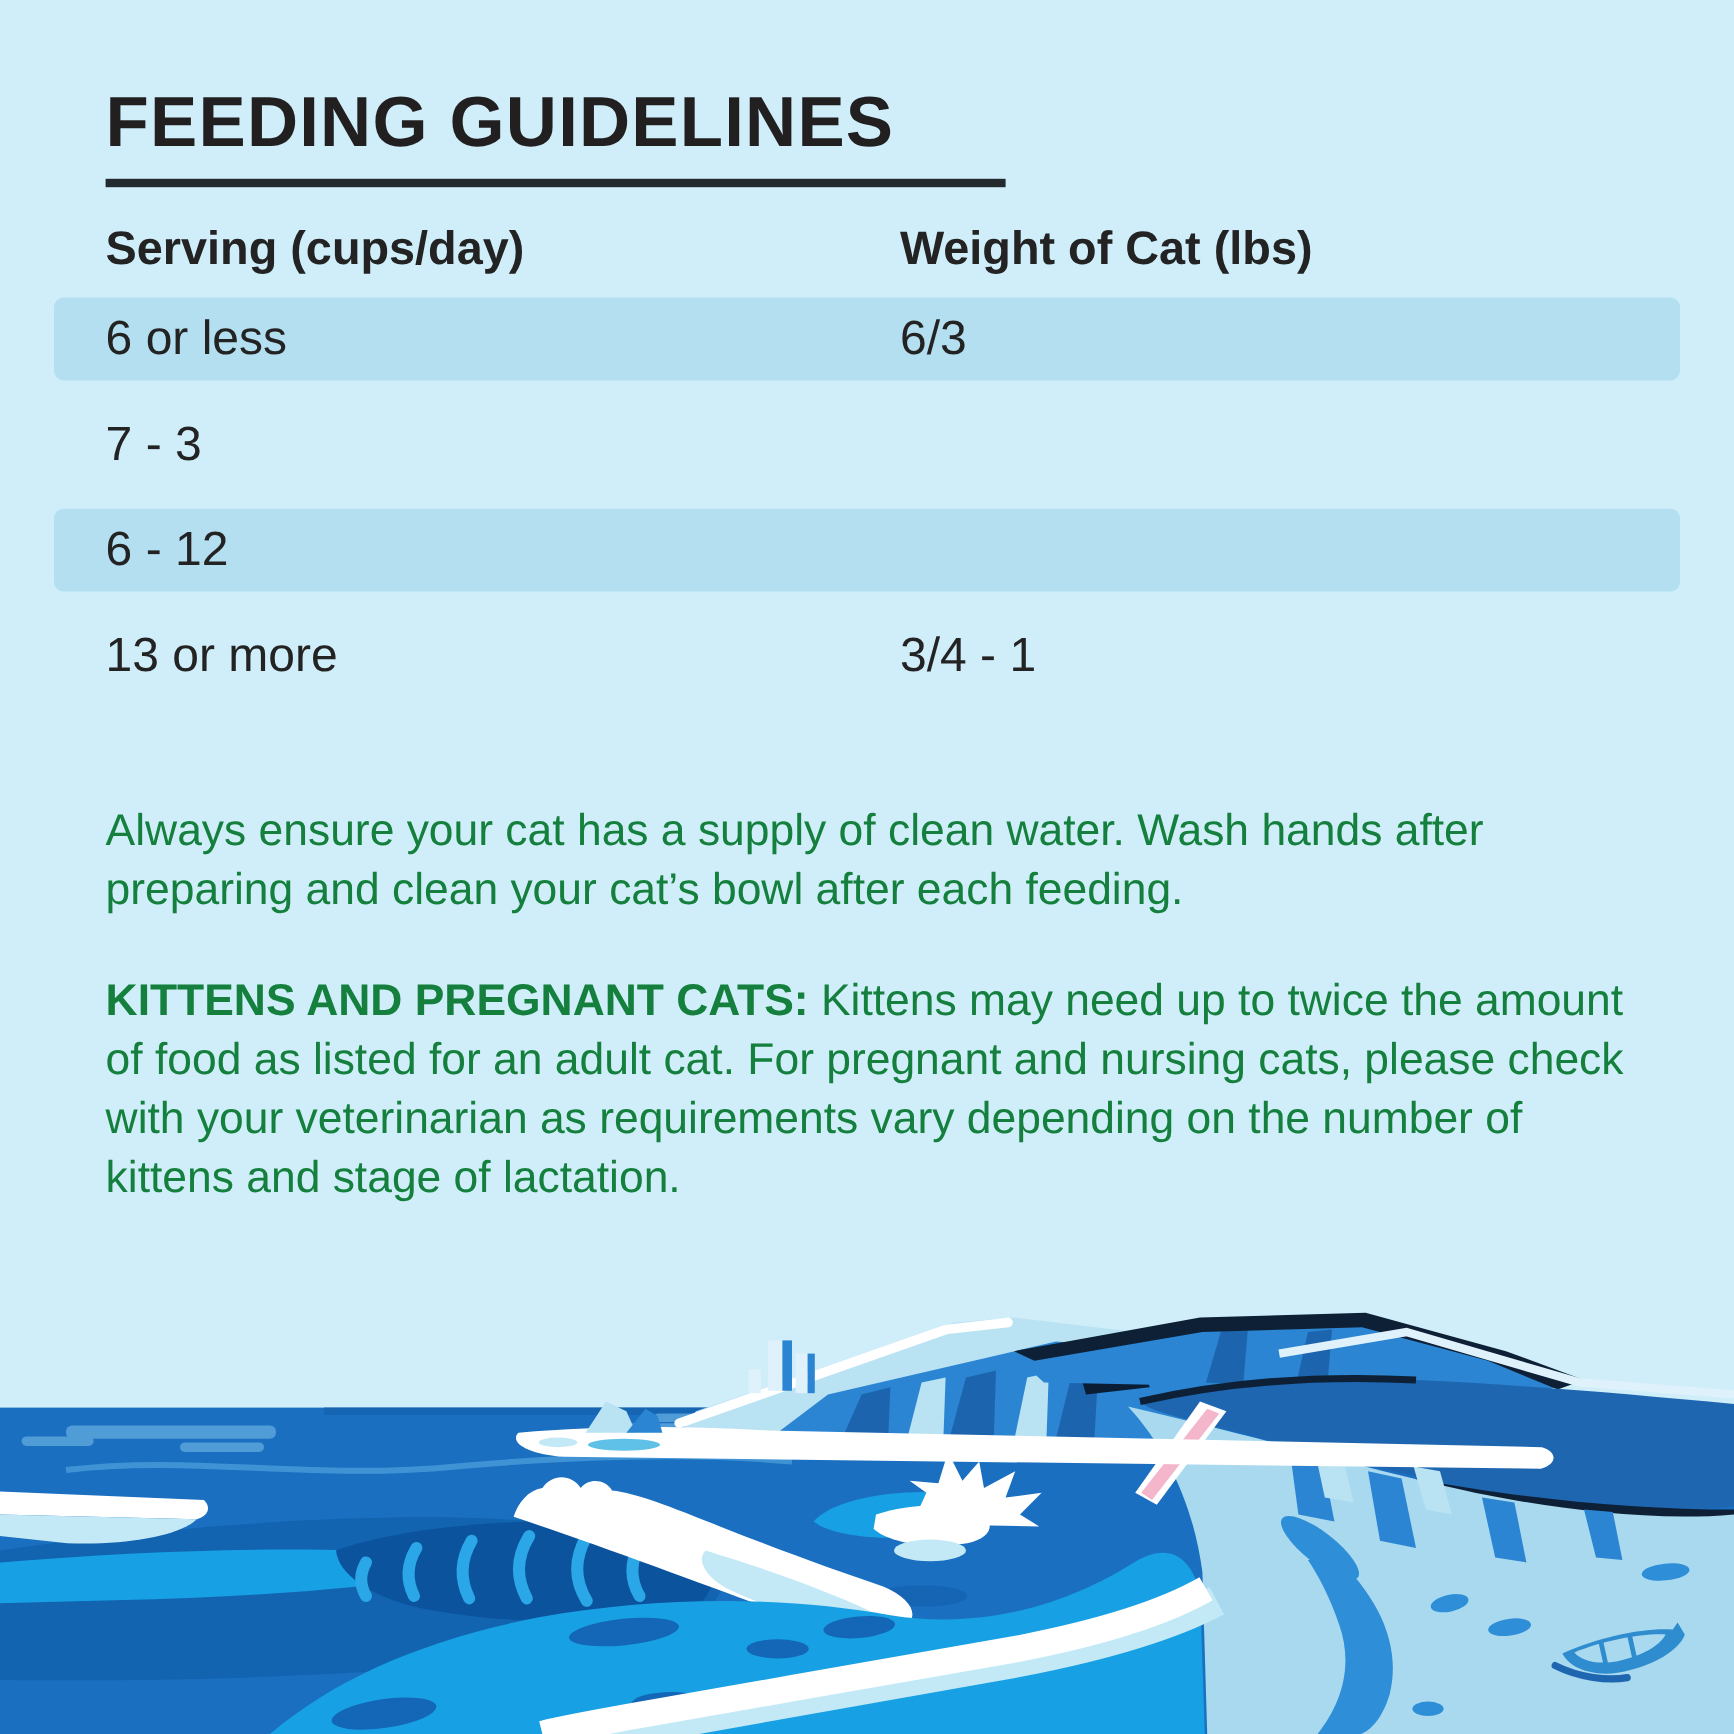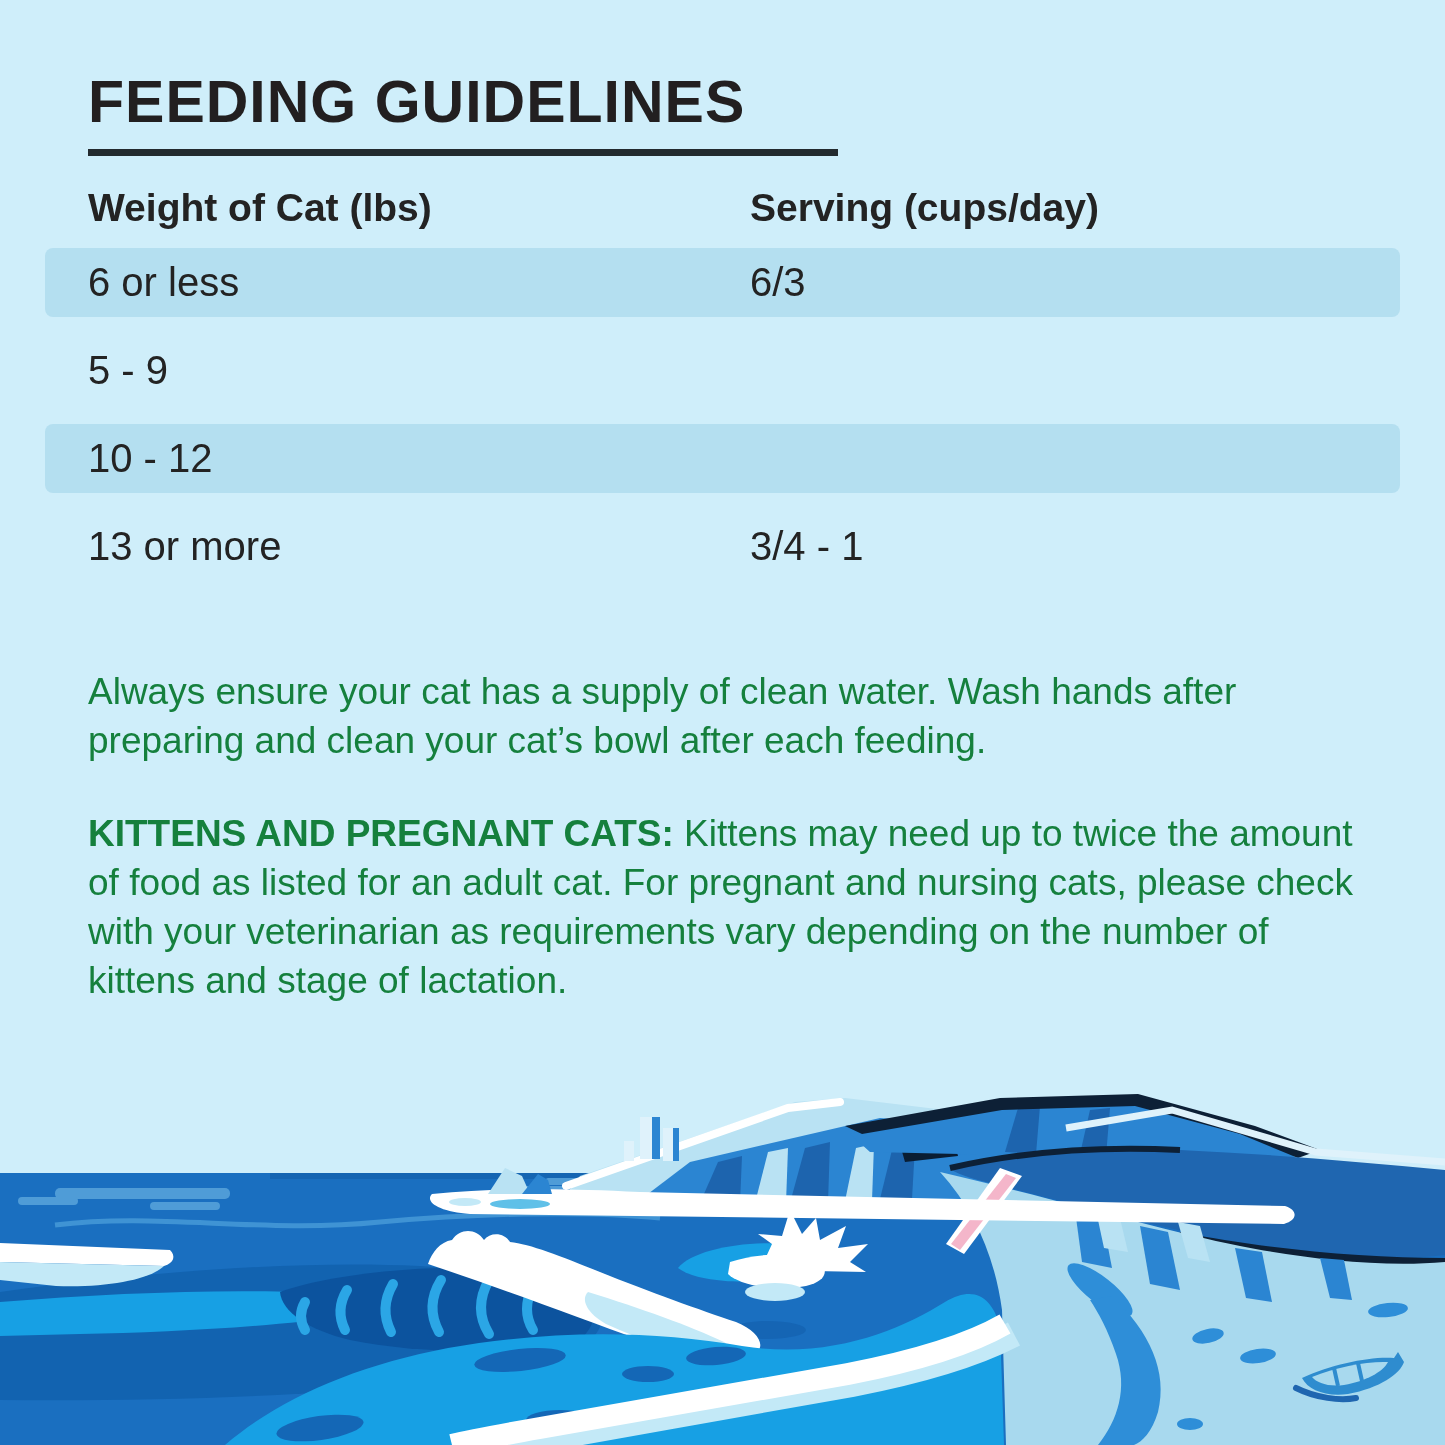--- a/index.html
+++ b/index.html
@@ -23,34 +23,34 @@
 </style>
 </head>
 <body>
 
 <div class="page">
 
   <div class="title">FEEDING GUIDELINES</div>
   <div class="rule"></div>
 
   <div class="thead">
+    <div>Serving (cups/day)</div>
     <div>Weight of Cat (lbs)</div>
-    <div>Serving (cups/day)</div>
   </div>
 
   <div class="trows">
     <div class="trow shaded">
       <div>6 or less</div>
       <div>6/3</div>
     </div>
     <div class="trow">
-      <div>5 - 9</div>
+      <div>7 - 3</div>
     </div>
     <div class="trow shaded">
-      <div>10 - 12</div>
+      <div>6 - 12</div>
     </div>
     <div class="trow">
       <div>13 or more</div>
       <div>3/4 - 1</div>
     </div>
   </div>
 
   <p class="para p1">Always ensure your cat has a supply of clean water. Wash hands after preparing and clean your cat’s bowl after each feeding.</p>
 
   <p class="para p2"><span class="lead">KITTENS AND PREGNANT CATS:</span><span> Kittens may need up to twice the amount of food as listed for an adult cat. For pregnant and nursing cats, please check with your veterinarian as requirements vary depending on the number of kittens and stage of lactation.</span></p>

